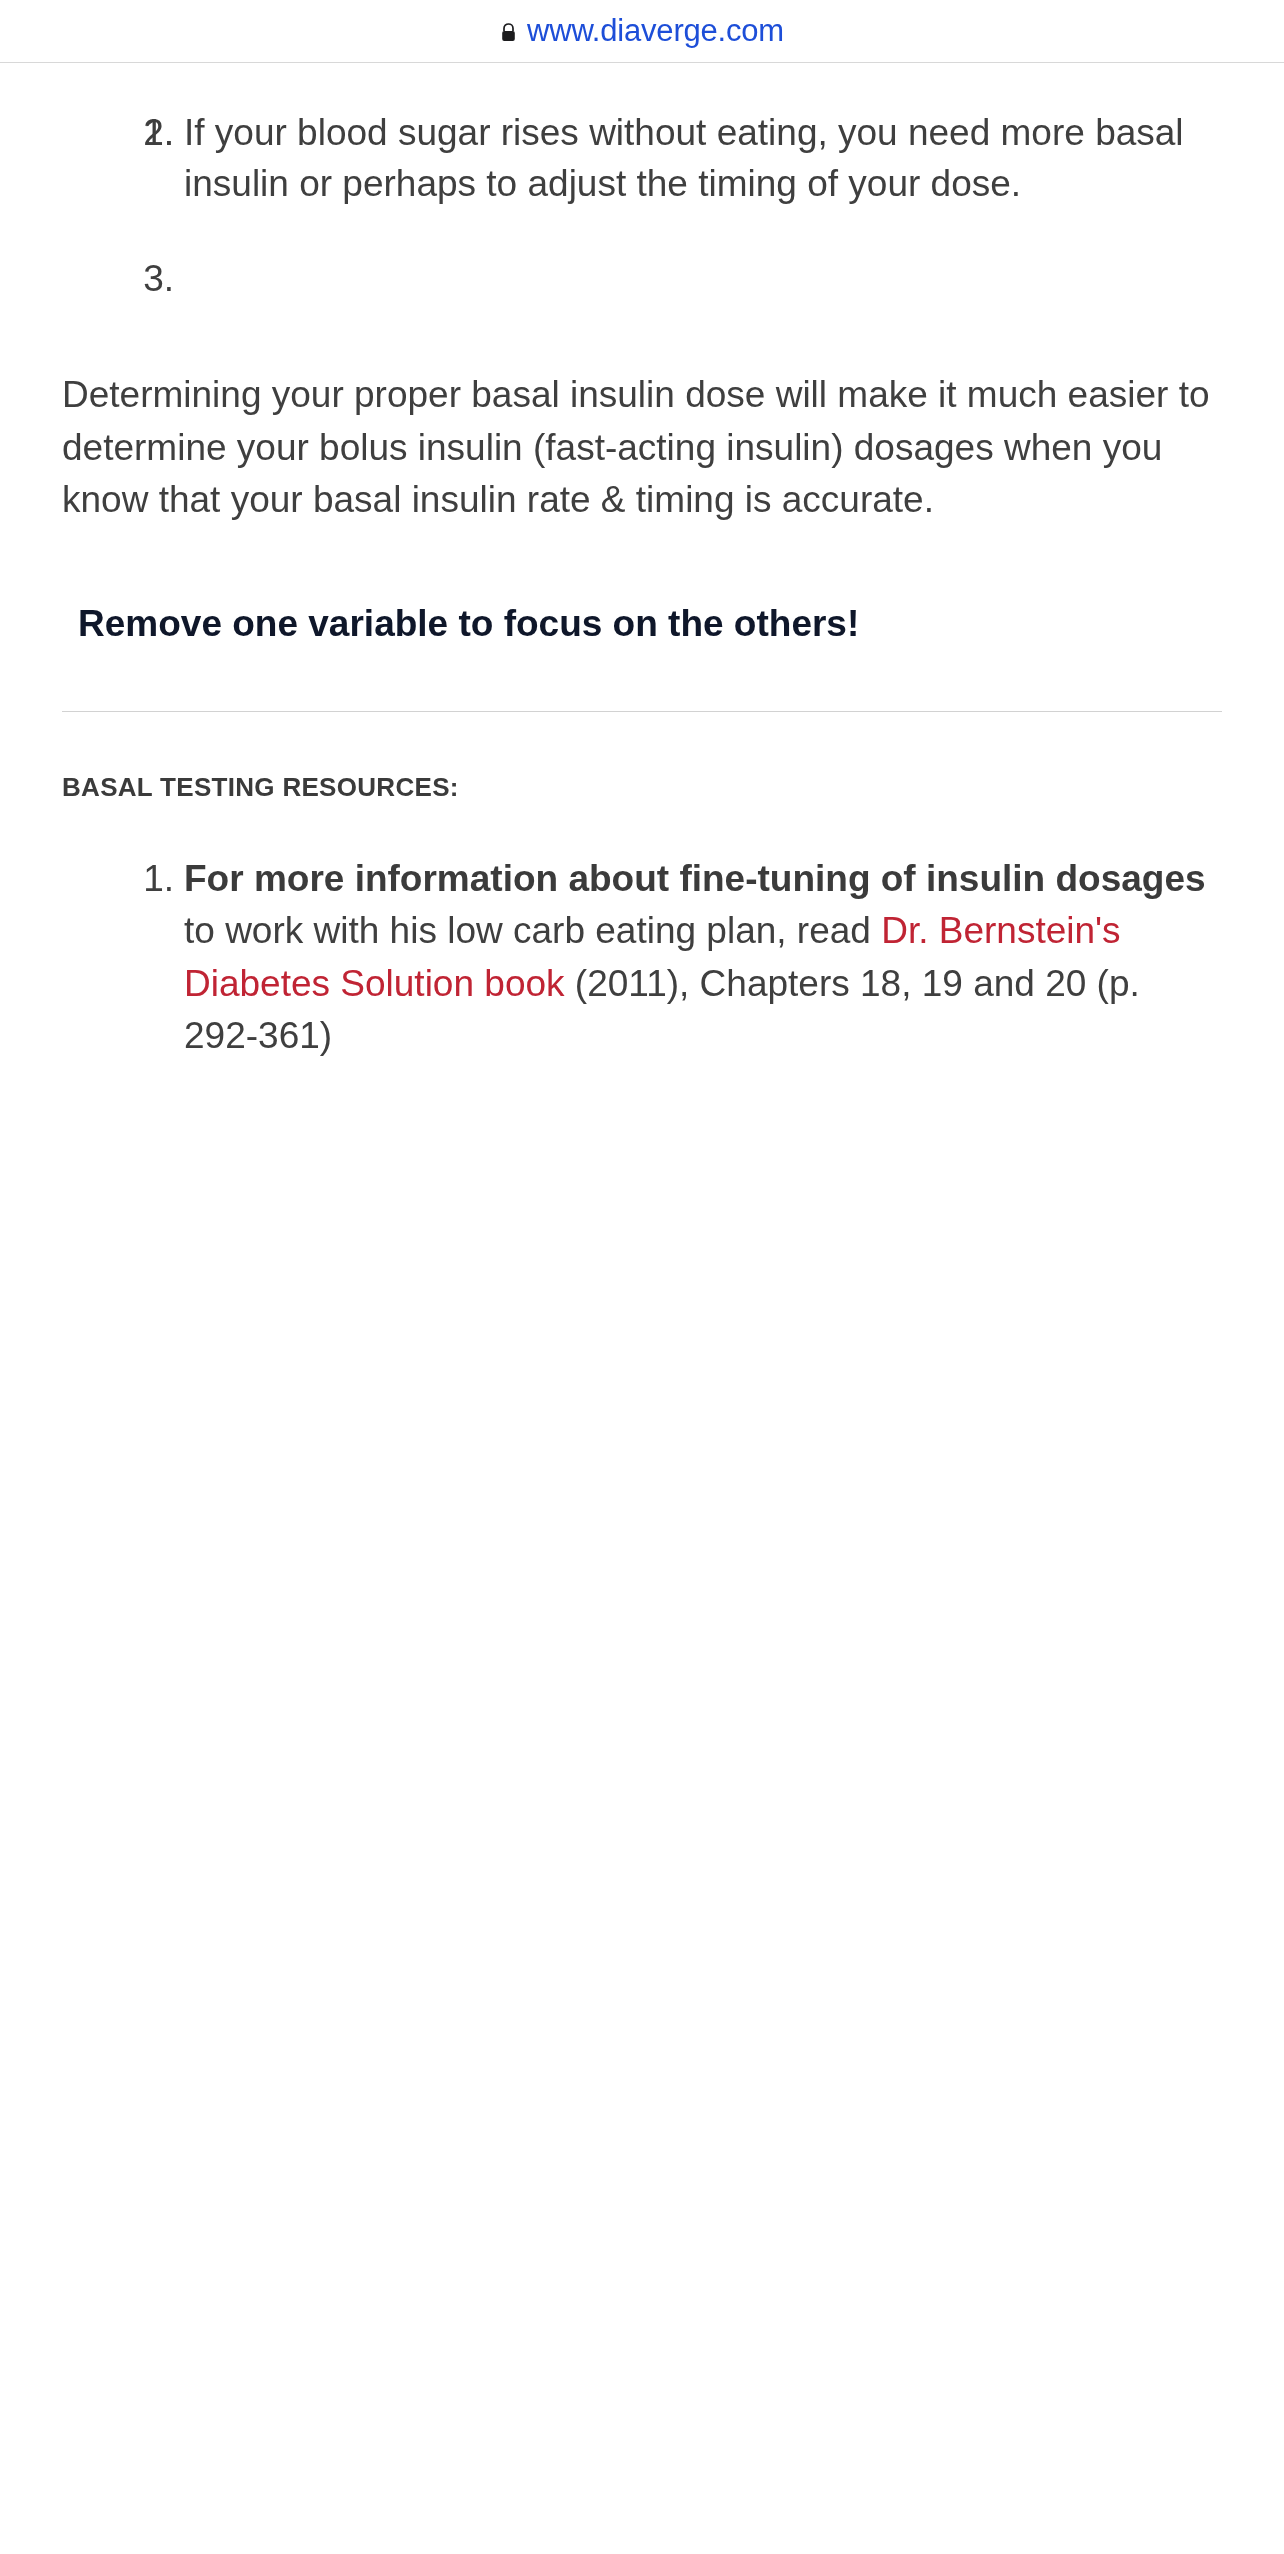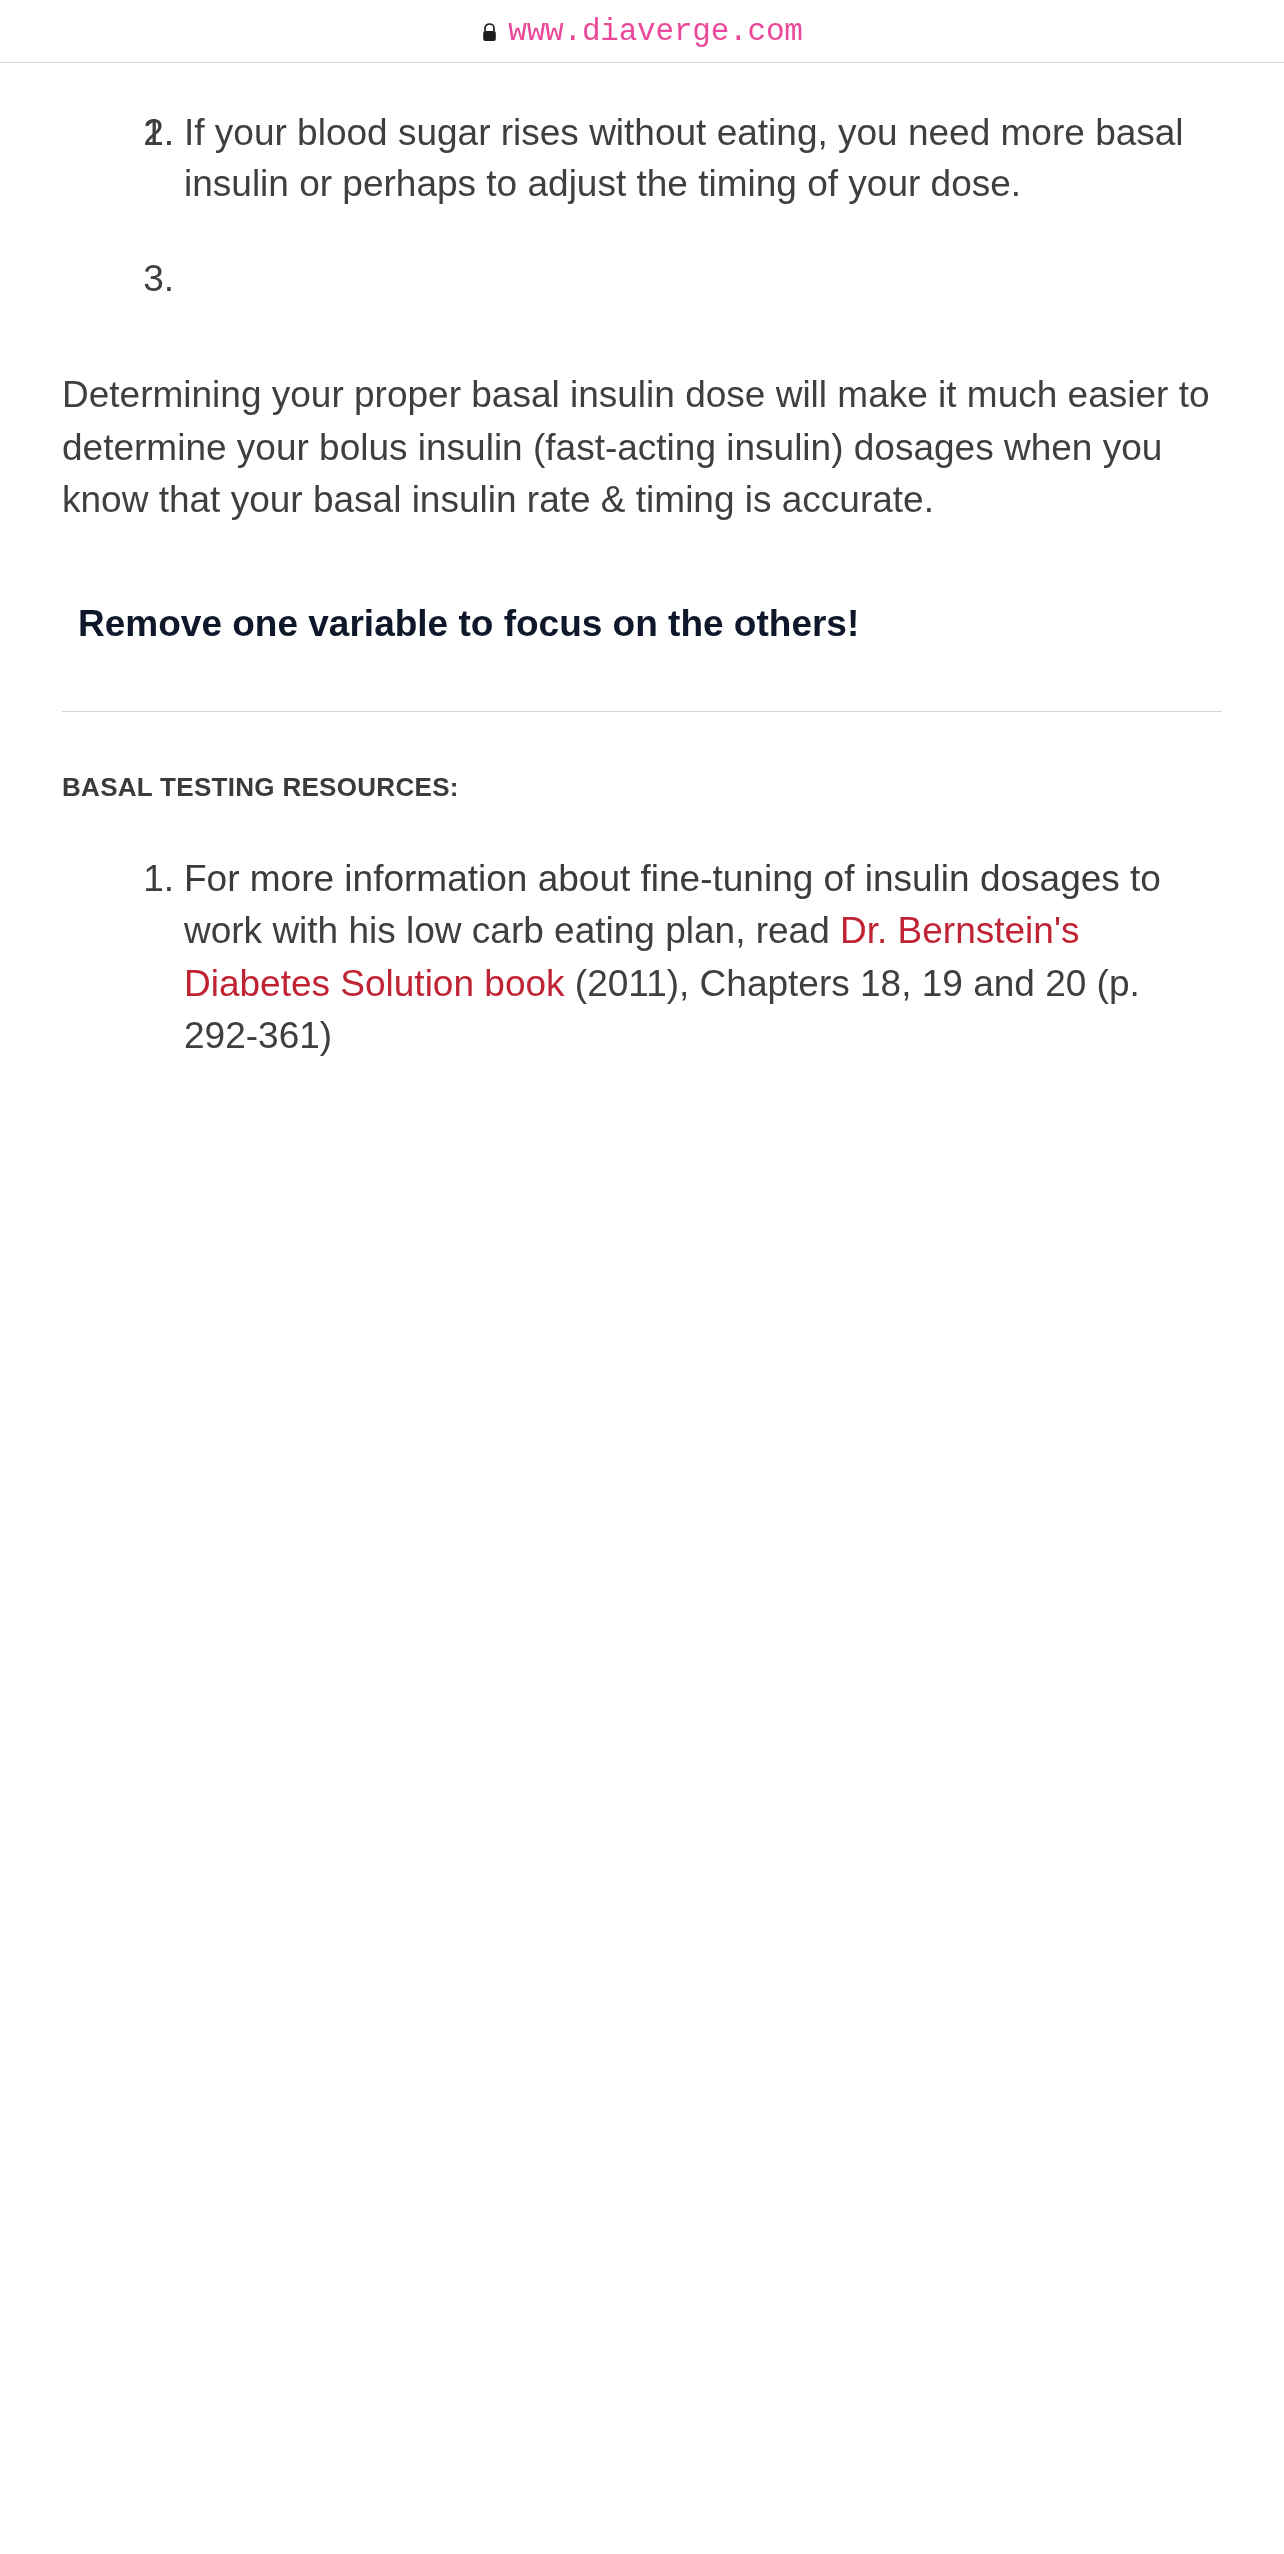--- a/index.html
+++ b/index.html
@@ -32,22 +32,22 @@
   }
   .lock-icon {
     width: 17px;
     height: 21px;
     display: inline-block;
     position: relative;
     top: 1px;
   }
   .url-text {
     font-size: 31px;
-    color: #ec4899;
-    font-family: Liberation Mono, monospace;
+    color: #1d4ed8;
+    font-family: Liberation Sans, sans-serif;
     letter-spacing: -0.2px;
   }
 
   
   .page {
     padding: 0 62px 0 62px;
     box-sizing: border-box;
   }
 
   ol.numbered {
@@ -129,21 +129,21 @@
     line-height: 1.42;
     color: #3f3f3f;
   }
   .res-list > li .num {
     position: absolute;
     left: 68px;
     top: 0;
     width: 44px;
     text-align: right;
   }
-  .strong { font-weight: normal; color: #3b3b3b; }
+  .strong { font-weight: bold; color: #3b3b3b; }
   a.link {
     color: #c02434;
     text-decoration: none;
   }
 </style>
 </head>
 <body>
 
 <div class="browser-bar">
   <div class="url-group">

